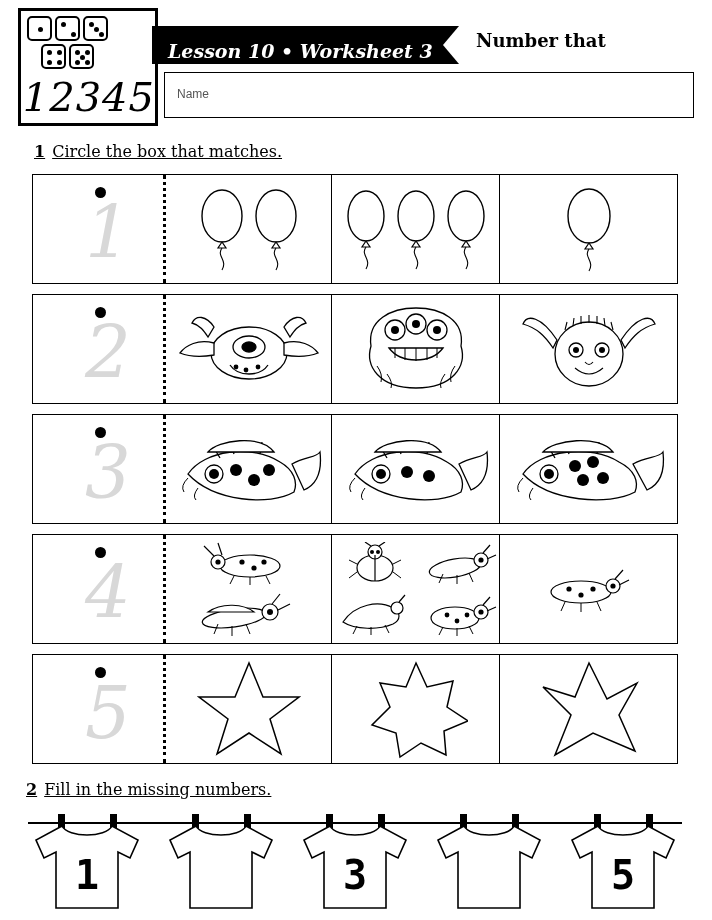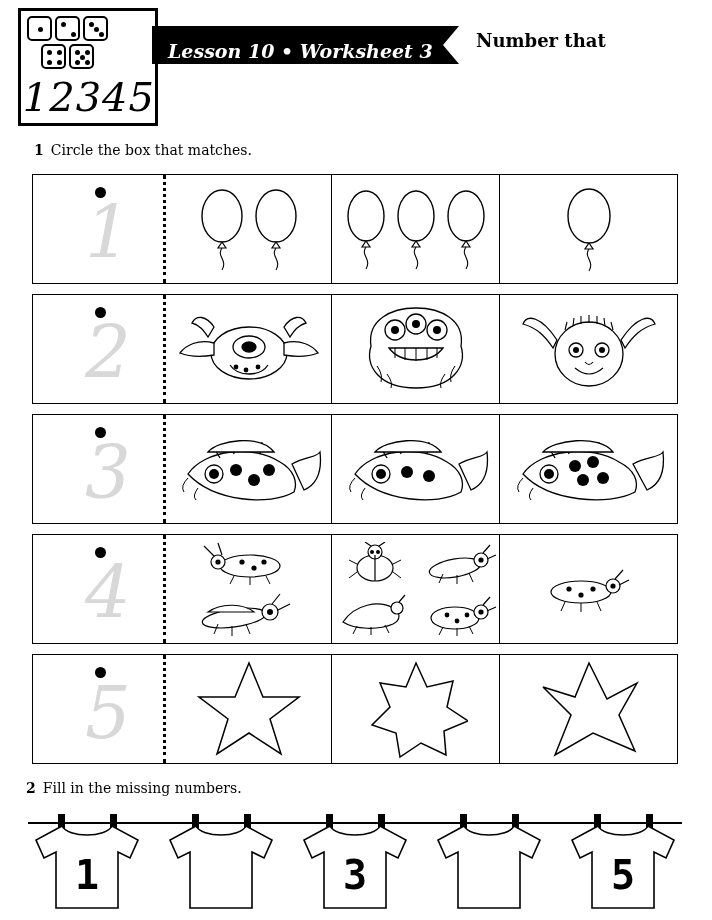--- a/index.html
+++ b/index.html
@@ -135,22 +135,23 @@
     position: absolute;
     left: 12px;
     top: 14px;
     font-size: 12px;
     color: #555555;
   }
 
   
   .task {
     position: absolute;
-    font-size: 14px;
+    font-size: 16px;
     font-family: "DejaVu Serif", serif;
+    text-decoration: underline;
   }
   .task .num {
     font-weight: bold;
     margin-right: 7px;
   }
   .task1 { left: 34px; top: 142px; }
   .task2 { left: 26px; top: 780px; }
 
   .row {
     position: absolute;
@@ -288,20 +289,23 @@
         <span class="pip" style="left:4px;top:14px;"></span>
         <span class="pip" style="left:14px;top:14px;"></span>
       </div>
     </div>
     <div class="dice-numbers">12345</div>
   </div>
 
   <div class="banner">Lesson 10 • Worksheet 3</div>
   <div class="topic">Number that</div>
 
+  <div class="name-box">
+    <span class="name-label">Name</span>
+  </div>
 </div>
 
 <div class="task task1">
   <span class="num">1</span><span>Circle the box that matches.</span>
 </div>
 
 <div class="row" style="top:174px;">
   <div class="divider-dotted"></div>
   <div class="divider d1"></div>
   <div class="divider d2"></div>

